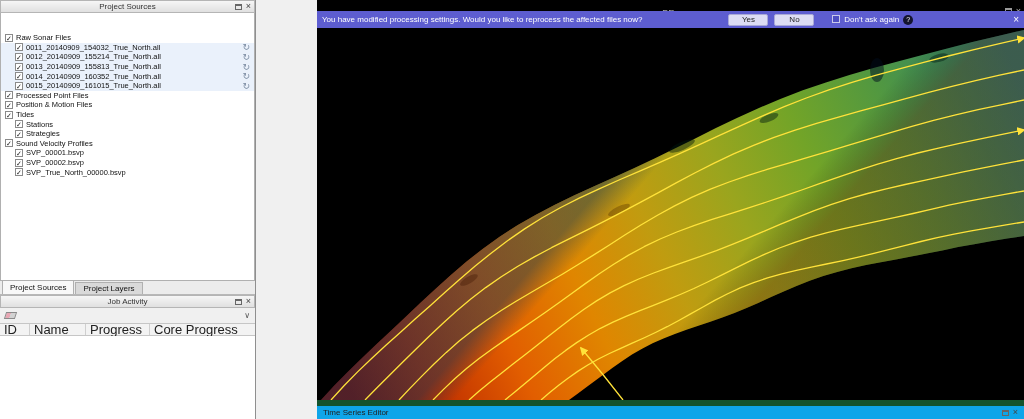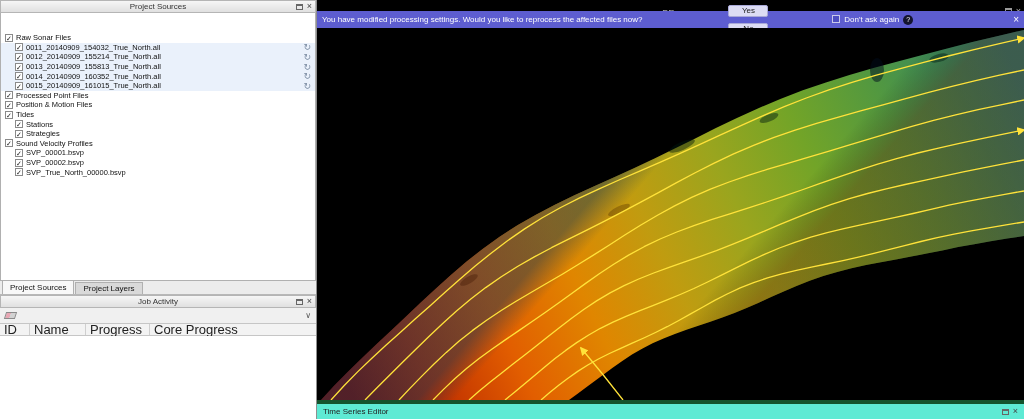--- a/index.html
+++ b/index.html
@@ -2,21 +2,21 @@
 <html><head>
 <meta charset="utf-8">
 <style>
   * { box-sizing: border-box; margin:0; padding:0; }
   body {
     width:1024px; height:419px; position:relative; overflow:hidden;
     font-family:"Liberation Sans","DejaVu Sans",sans-serif;
     background:#f0f0f0; color:#111;
   }
   
-  .left-col { position:absolute; left:0; top:0; width:317px; height:419px; background:#f0f0f0; border-right:1px solid #8f8f8f; }
+  .left-col { position:absolute; left:0; top:0; width:256px; height:419px; background:#f0f0f0; border-right:1px solid #8f8f8f; }
   .panel-title { height:13px; background:linear-gradient(#f6f6f6,#e0e0e0); border:1px solid #b5b5b5; display:flex; align-items:center; font-size:8px; color:#333; position:relative; }
   .panel-title .t { flex:1; text-align:center; }
   .win-btns { display:flex; align-items:center; gap:4px; position:absolute; right:3px; top:0; height:100%; }
   .icon-float { width:7px; height:6px; border:1px solid #666; border-top-width:2px; display:inline-block; cursor:pointer; }
   .icon-close { font-size:9px; line-height:7px; color:#444; cursor:pointer; }
   .ps-title { position:absolute; top:0; left:0; right:0; }
   .tree { position:absolute; top:13px; left:0; right:0; height:268px; background:#fff; border:1px solid #b0b0b0; border-top:none; overflow:hidden; padding-top:20px; }
   .tree-row { display:flex; align-items:center; height:9.6px; font-size:7.5px; padding-left:4px; white-space:nowrap; }
   .tree-row.l1 { padding-left:14px; }
   .tree-row.file { background:#eaf1fb; }
@@ -34,27 +34,27 @@
   .ja-header div { border-right:1px solid #cfcfcf; padding:0 4px; display:flex; align-items:center; }
   .col-id { width:30px; } .col-name { width:56px; } .col-prog { width:64px; } .col-core { flex:1; border-right:none !important; }
   .ja-body { position:absolute; top:336px; left:0; right:0; bottom:0; background:#fff; }
   
   .viewer { position:absolute; left:317px; top:0; right:0; bottom:0; background:#000; }
   .vtitle { position:absolute; top:0; left:0; right:0; height:22px; background:#000; color:#dcdcdc; font-size:7.5px; display:flex; align-items:center; justify-content:center; }
   .vtitle .win-btns .icon-float { border-color:#9a9a9a; }
   .vtitle .win-btns .icon-close { color:#bbb; }
   .notif { position:absolute; top:11px; left:0; right:0; height:17px; background:#5d5dd0; display:flex; align-items:center; font-size:8px; color:#fff; padding:0 5px; }
   .nbtn { width:40px; height:12px; background:#dcdcf4; border:1px solid #a9a9d8; border-radius:2px; color:#222; font-size:8px; display:flex; align-items:center; justify-content:center; cursor:pointer; }
-  .notif .btns { display:flex; gap:6px; margin-left:86px;flex-direction:column; }
+  .notif .btns { display:flex; gap:6px; margin-left:86px; }
   .notif .right { margin-left:auto; display:flex; align-items:flex-start; gap:4px; }
   .na-cb { width:8px; height:8px; border:1px solid #c9c9ea; background:#4e4ec2; cursor:pointer; }
   .help-circle { width:10px; height:10px; border-radius:50%; background:#14142f; color:#fff; font-size:7px; display:flex; align-items:center; justify-content:center; cursor:pointer; }
   .notif .nclose { margin-left:100px; color:#fff; font-size:10px; line-height:10px; cursor:pointer; }
   .canvas { position:absolute; top:28px; left:0; right:0; height:372px; background:#000; overflow:hidden; }
-  .vstatus { position:absolute; top:400px; left:0; right:0; bottom:0; background:#5eead4; border-top:4px solid #14532d; display:flex; align-items:center; font-size:8px; color:#222; padding:0 6px; }
+  .vstatus { position:absolute; top:400px; left:0; right:0; bottom:0; background:#0ea5e9; border-top:6px solid #14532d; display:flex; align-items:center; font-size:8px; color:#222; padding:0 6px; }
   .vstatus .sbtns { margin-left:auto; display:flex; align-items:center; gap:4px; }
 </style>
 </head>
 <body>
 
 <div class="left-col">
 
   <div class="panel-title ps-title">
     <span class="t">Project Sources</span>
     <span class="win-btns">

